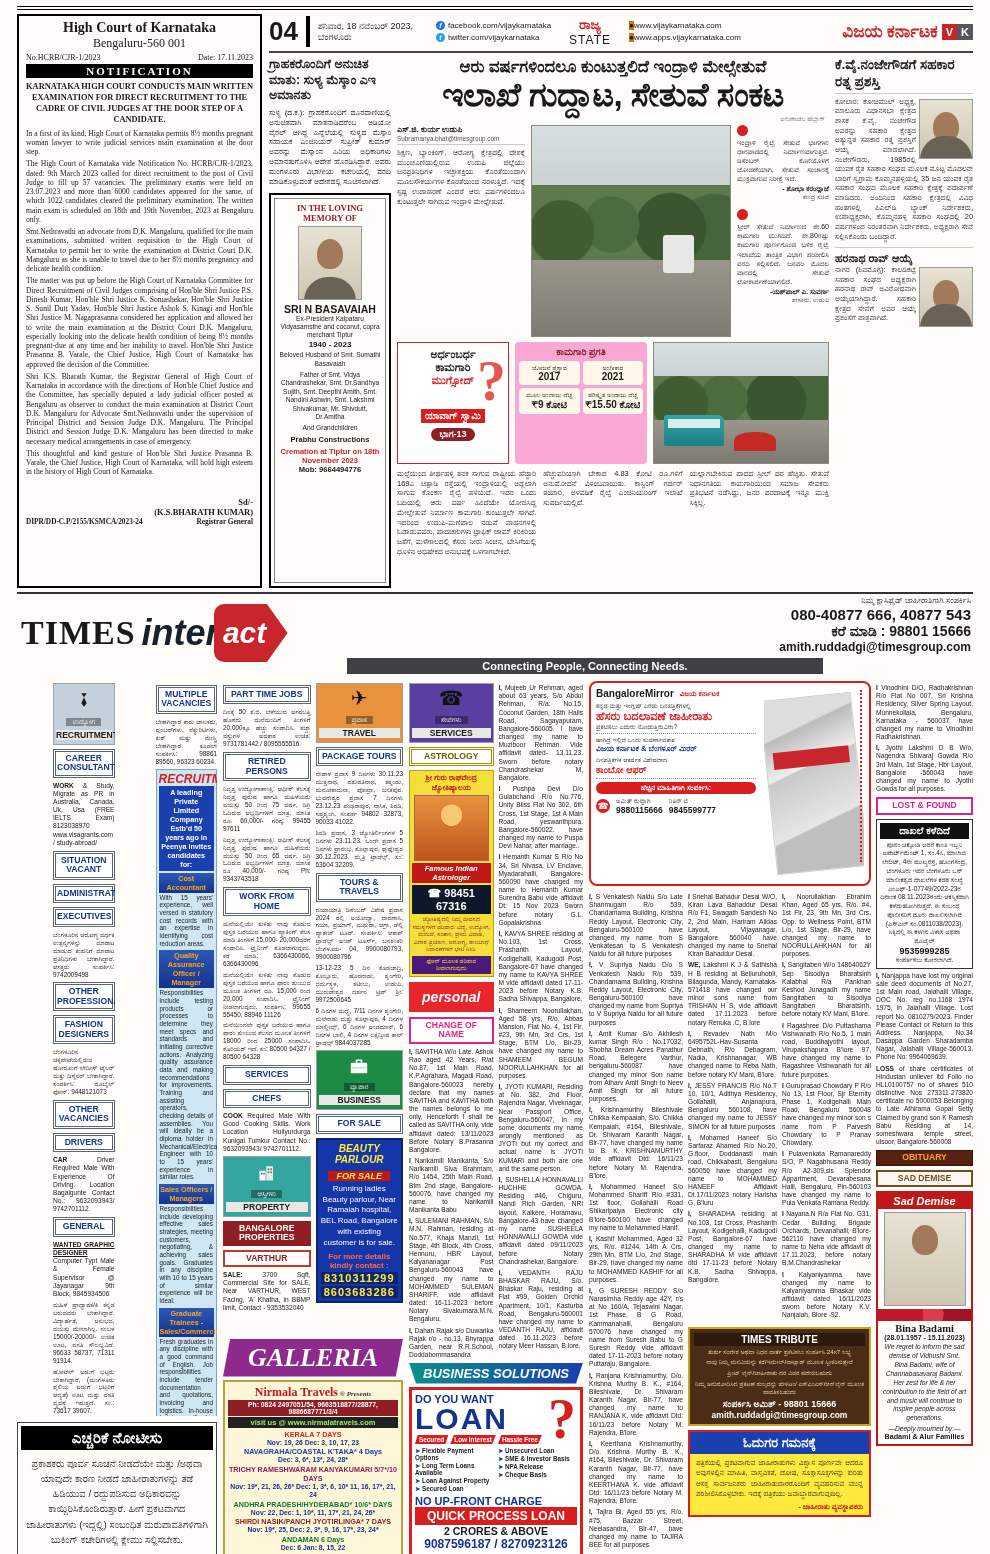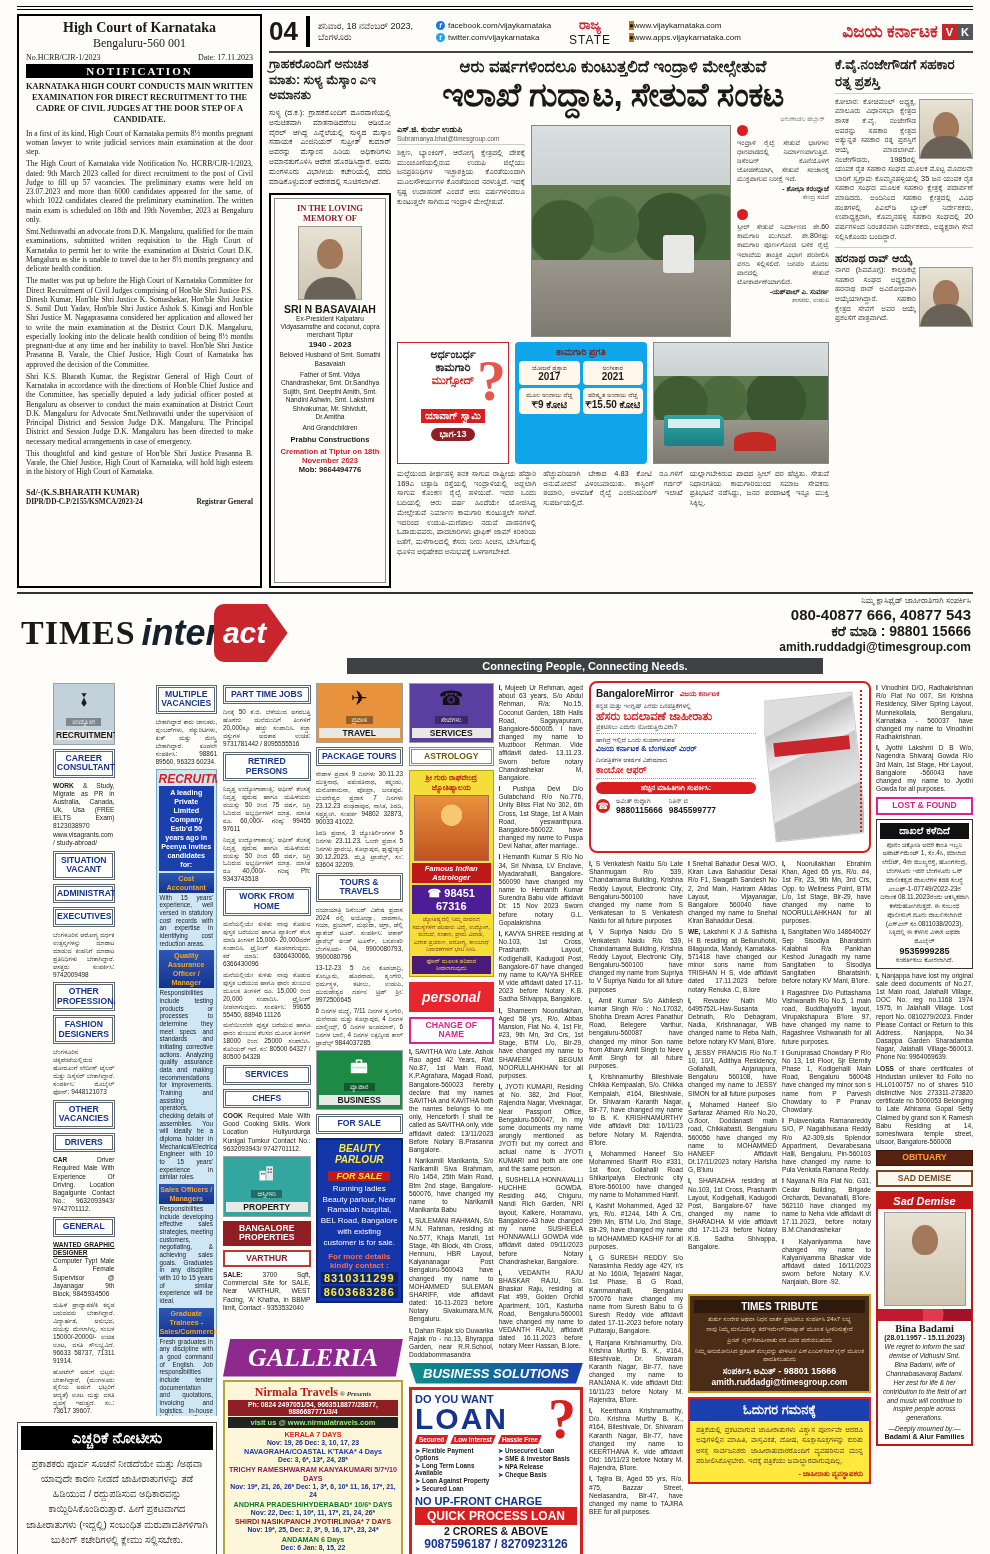--- a/index.html
+++ b/index.html
@@ -12,22 +12,22 @@
   .topzone{display:flex;gap:7px;height:574px;overflow:hidden;}
   .notif{width:245px;flex:none;border:2px solid #000;padding:4px 7px;box-sizing:border-box;
          font-family:"Liberation Serif",serif;overflow:hidden;}
   .notif .t1{font-size:14px;font-weight:bold;text-align:center;}
   .notif .t2{font-size:12px;font-weight:normal;text-align:center;}
   .notif .meta{display:flex;justify-content:space-between;font-size:8px;margin:2px 0;}
   .notif .band{background:#000;color:#fff;text-align:center;font-weight:bold;font-size:11px;
                letter-spacing:2px;padding:1px 0;margin:2px 0 4px;}
   .notif .head{font-size:8.4px;font-weight:bold;text-align:center;line-height:1.3;margin-bottom:3px;}
   .notif p{font-size:7.6px;line-height:1.22;text-align:justify;margin:0 0 3px;}
-  .notif .sign{display:flex;justify-content:flex-start;flex-direction:row;align-items:flex-end;
-               font-size:8.5px;font-weight:bold;margin-top:10px;}
+  .notif .sign{display:flex;justify-content:center;flex-direction:column;align-items:flex-end;
+               font-size:8.5px;font-weight:bold;margin-top:20px;}
   .notif .ref{font-size:7.3px;display:flex;justify-content:space-between;font-weight:bold;}
 
   .rightzone{flex:1;display:flex;flex-direction:column;min-width:0;}
   .masth{display:flex;align-items:center;gap:8px;border-bottom:2px solid #444;padding:2px 0 4px;}
   .pageno{font-size:26px;font-weight:bold;border-right:4px solid #000000;padding-right:8px;}
   .datekn{font-size:9px;width:110px;line-height:1.2;}
   .socials{font-size:8px;line-height:1.5;}
   .socials .ic{display:inline-block;width:9px;height:9px;border-radius:50%;color:#fff;text-align:center;
                font-size:7px;line-height:9px;font-weight:bold;margin-right:3px;}
   .fb{background:#1b74e4;} .tw{background:#1da1f2;} .gl{background:#c47b1b;}
@@ -96,21 +96,21 @@
         text-align:center;padding:5px 4px;box-sizing:border-box;overflow:hidden;}
   .qbox .qq{position:absolute;right:2px;top:4px;font-size:58px;color:#e03a2f;font-weight:bold;
             font-family:"Liberation Serif",serif;opacity:.85;}
   .qbox .l1{font-size:11px;font-weight:bold;position:relative;}
   .qbox .l2{font-size:11px;font-weight:bold;position:relative;}
   .qbox .l3{font-size:11px;font-weight:bold;color:#d81e1e;position:relative;}
   .qbox .l4{font-size:10px;font-weight:bold;color:#fff;background:#d81e1e;display:inline-block;
             padding:1px 4px;margin-top:2px;position:relative;}
   .qbox .l5{font-size:9px;font-weight:bold;color:#fff;background:#8f1f24;display:inline-block;
             padding:1px 8px;border-radius:7px;margin-top:3px;position:relative;}
-  .infobox{width:132px;flex:none;background:#0ea5e9;border-radius:4px;padding:4px;box-sizing:border-box;}
+  .infobox{width:132px;flex:none;background:#f9a8d4;border-radius:4px;padding:4px;box-sizing:border-box;}
   .infobox .it{color:#7c1a1a;font-weight:bold;text-align:center;font-size:9.5px;margin-bottom:3px;}
   .icells{display:grid;grid-template-columns:1fr 1fr;gap:3px;}
   .icell{background:#fff7ea;border-radius:4px;text-align:center;padding:3px 2px;}
   .icell .l{font-size:6.3px;line-height:1.2;}
   .icell .v{font-size:10px;font-weight:bold;}
   .ph2{flex:1;}
   .lrow3{display:flex;gap:7px;flex:1;margin-top:5px;overflow:hidden;}
   .lrow3 .c{flex:1;font-size:7.5px;line-height:1.3;text-align:justify;}
 
   .rcol{width:138px;flex:none;overflow:hidden;}
@@ -181,21 +181,21 @@
                text-align:center;padding:1px;margin-top:2px;}
   .recruit .rb{font-size:6.3px;line-height:1.22;text-align:justify;padding:1px;}
   .recruit .rf{background:#16338e;color:#ffe93c;font-size:6.4px;text-align:center;padding:2px;margin-top:2px;}
 
   .astro{background:#f4df3a;border:1px solid #b99f13;text-align:center;padding:2px;margin:3px 0;}
   .astro .at{color:#c01818;font-weight:bold;font-size:7.5px;}
   .astro .deity{height:64px;margin:2px;background:
       radial-gradient(circle at 50% 30%,#f7c873 18%,transparent 19%),
       linear-gradient(#e8923d,#c0531f);border:1px solid #a66;}
   .astro .ab{background:#c01818;color:#fff;font-style:italic;font-weight:bold;font-size:7.5px;padding:1px;}
-  .astro .aph{background:#4c1d95;color:#fff;font-weight:bold;font-size:11px;padding:2px;margin:2px 0;}
+  .astro .aph{background:#0f172a;color:#fff;font-weight:bold;font-size:11px;padding:2px;margin:2px 0;}
   .astro .al{font-size:6px;color:#7c1a1a;line-height:1.25;}
   .astro .af{background:#4a1a7a;color:#ffe93c;font-size:6px;padding:2px;margin-top:2px;}
 
   .personalbox{background:#e8262d;color:#fff;font-weight:bold;font-style:italic;text-align:center;
                font-size:14px;padding:7px 0;margin:5px 0;}
   .beauty{background:#1436a8;color:#fff;text-align:center;border:2px solid #0d2470;padding:3px;margin:3px 0;}
   .beauty .b1{color:#ffe93c;font-weight:bold;font-style:italic;font-size:10px;}
   .beauty .b2{color:#ffe93c;font-weight:bold;font-style:italic;font-size:9px;background:#c01818;
               display:inline-block;padding:0 8px;margin:1px 0 3px;}
   .beauty .bb{font-size:8px;font-weight:normal;line-height:1.35;}
@@ -226,21 +226,21 @@
                  clip-path:polygon(8% 0,100% 0,92% 100%,0 100%);}
   .loan .cols{display:flex;gap:4px;font-size:6.3px;font-weight:bold;}
   .loan .cols div{flex:1;}
   .loan .cols p{margin:1px 0;}
   .loan .cols p::before{content:"➤ ";color:#16338e;}
   .loan .noup{color:#16338e;font-weight:bold;font-size:11px;margin-top:2px;}
   .loan .quick{background:#d81e1e;color:#fff;font-weight:bold;text-align:center;font-size:12px;padding:2px;}
   .loan .cr{font-weight:bold;text-align:center;font-size:10.5px;}
   .loan .lph{color:#16338e;font-weight:bold;text-align:center;font-size:12px;}
 
-  .mirror{border:2px solid #d81e1e;border-radius:8px;background:#fff;padding:5px;display:flex;gap:8px;margin-bottom:4px;height:172px;box-sizing:border-box;}
+  .mirror{border:2px solid #d81e1e;border-radius:8px;background:#fff;padding:5px;display:flex;gap:8px;margin-bottom:4px;height:205px;box-sizing:border-box;}
   .mleft{flex:1.6;min-width:0;}
   .mlogos{display:flex;align-items:center;gap:6px;}
   .mbm{font-weight:bold;font-size:10px;}
   .mvk{color:#c9252c;font-weight:bold;font-size:7px;}
   .mk1{font-size:6.6px;margin-top:3px;}
   .mt{color:#d81e1e;font-weight:bold;font-size:11.5px;line-height:1.15;}
   .mk2{font-size:6.6px;border-bottom:1px dotted #999;padding-bottom:2px;}
   .mk3{font-size:6.4px;margin-top:2px;}
   .mcombo{color:#16338e;font-weight:bold;font-size:7.6px;}
   .moffer{color:#d81e1e;font-weight:bold;font-size:9.5px;border-bottom:1px dotted #999;padding-bottom:2px;}

